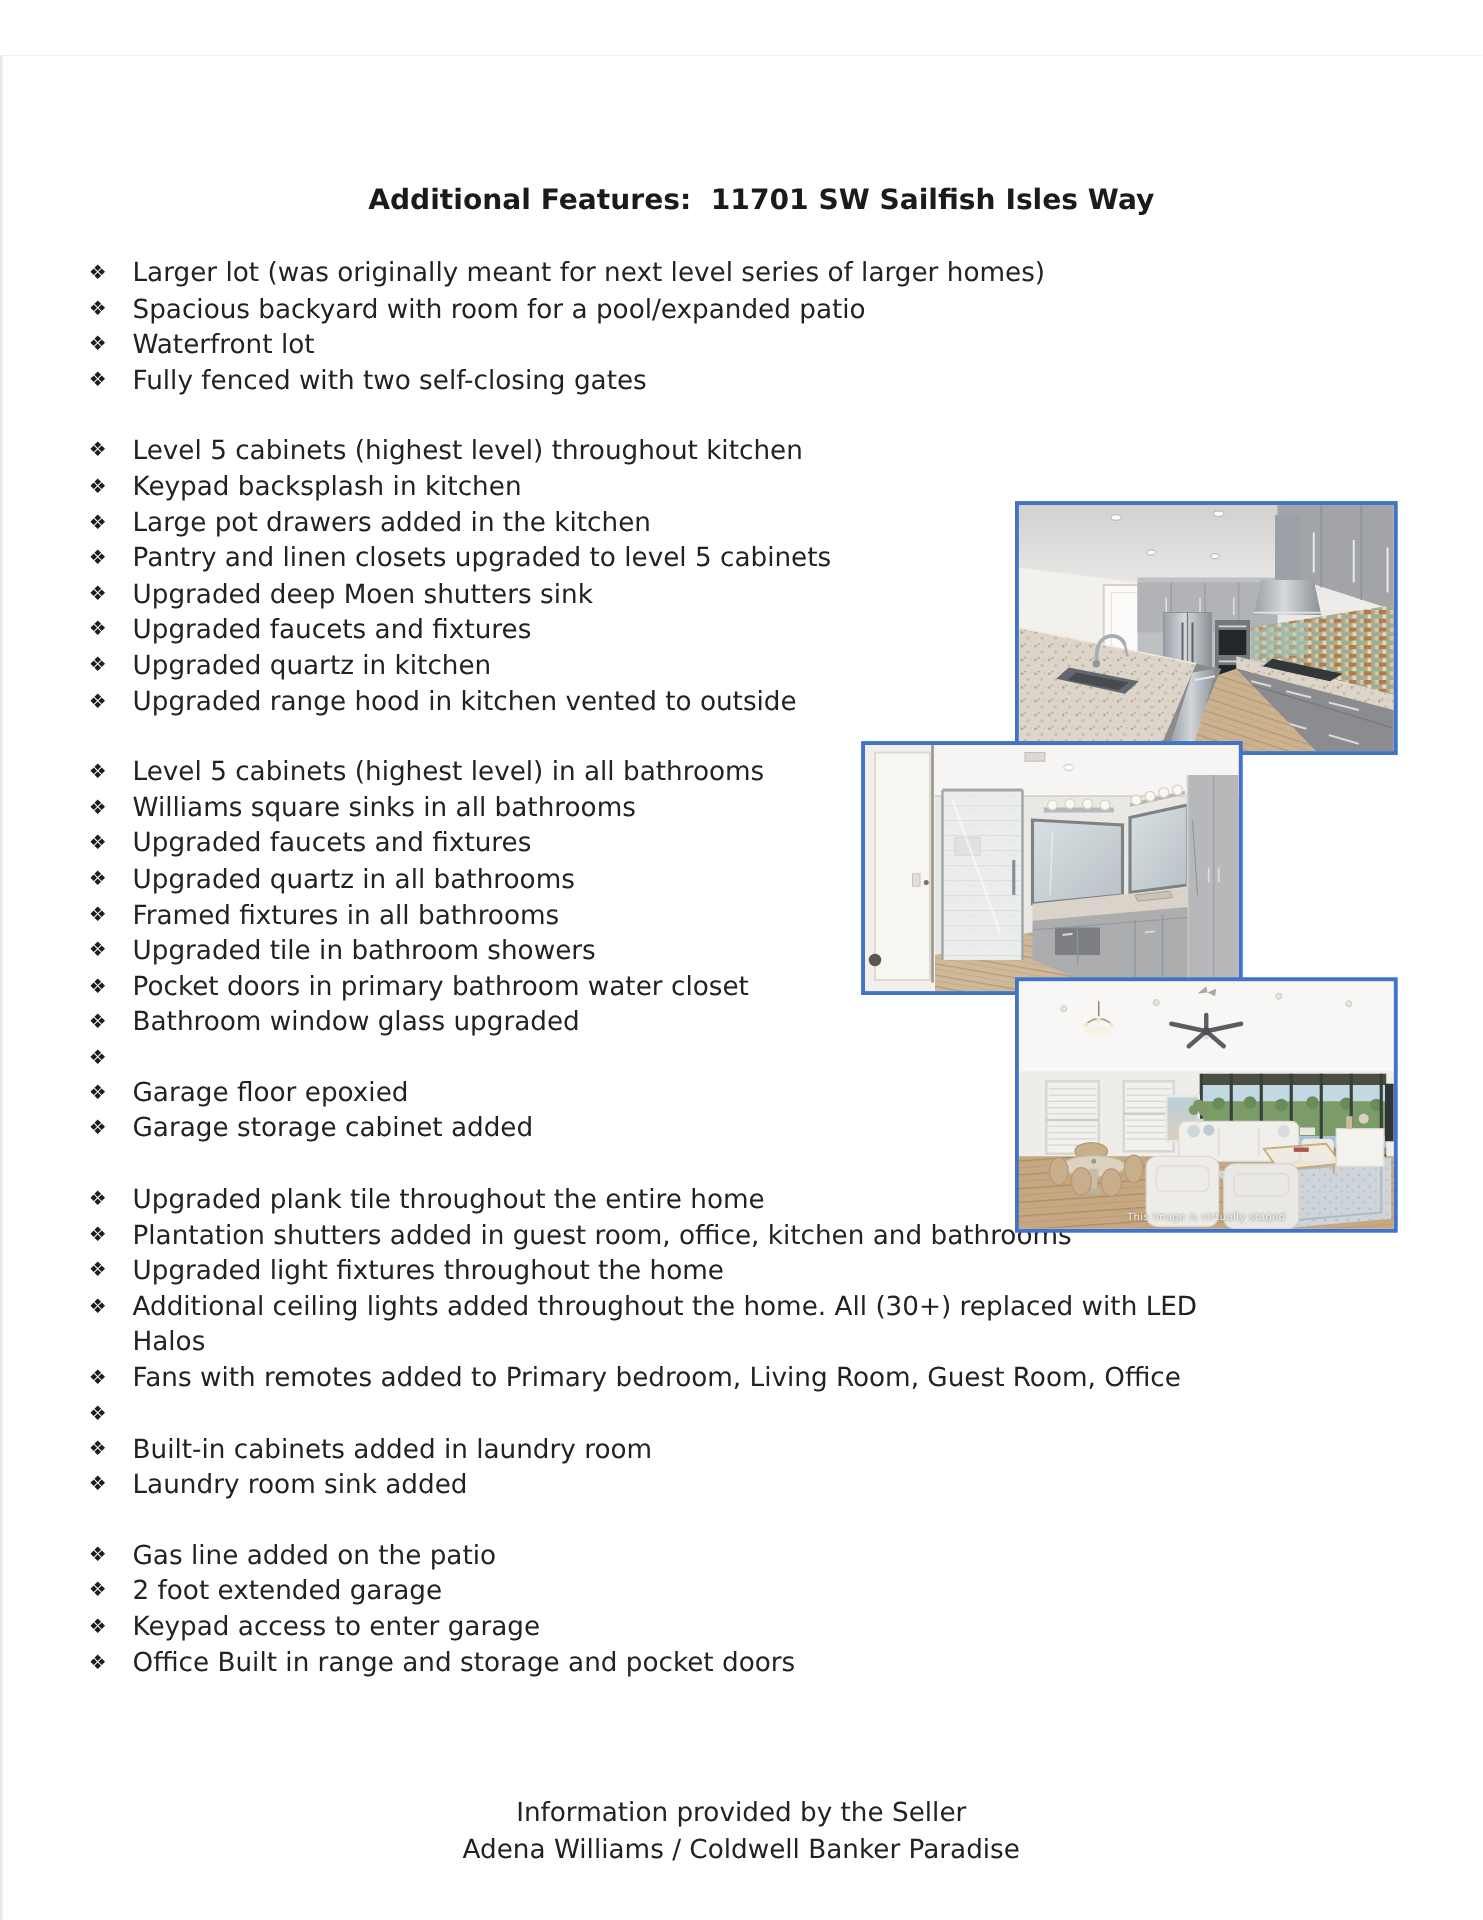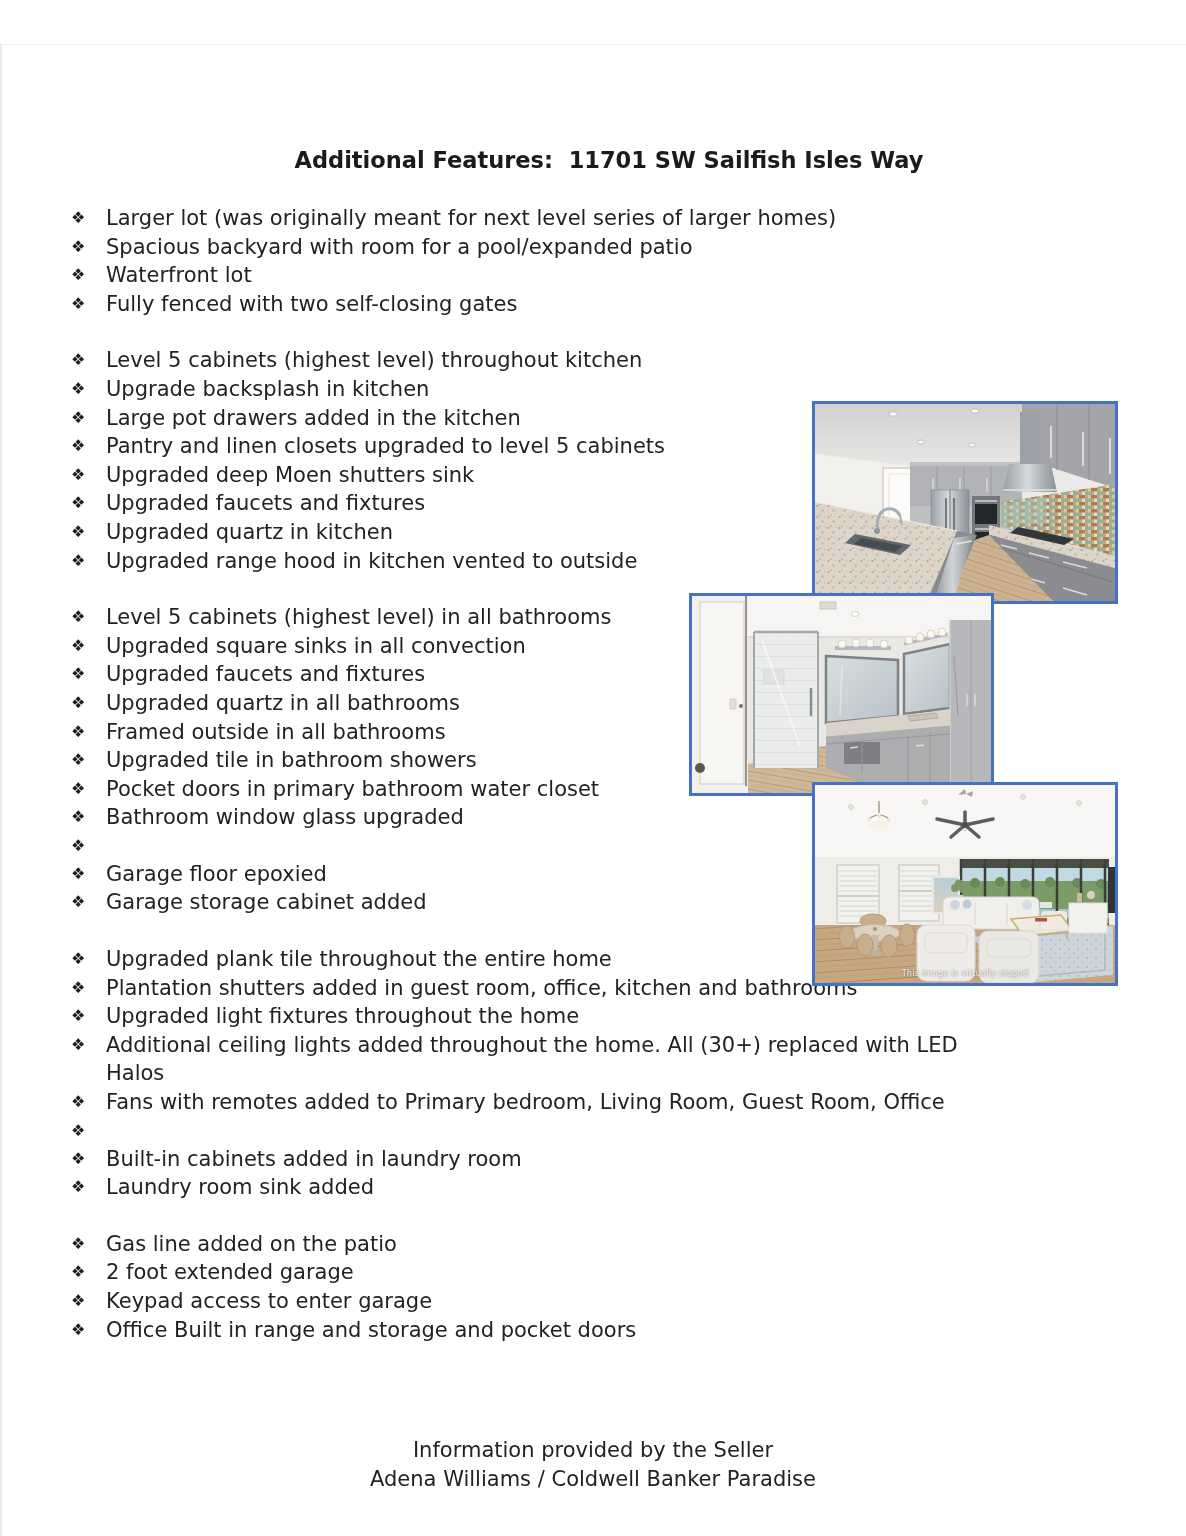--- a/index.html
+++ b/index.html
@@ -45,34 +45,34 @@
 
   <div class="content">
       <ul class="group">
         <li class="item"><span class="glyph">❖</span><span class="txt">Larger lot (was originally meant for next level series of larger homes)</span></li>
         <li class="item"><span class="glyph">❖</span><span class="txt">Spacious backyard with room for a pool/expanded patio</span></li>
         <li class="item"><span class="glyph">❖</span><span class="txt">Waterfront lot</span></li>
         <li class="item"><span class="glyph">❖</span><span class="txt">Fully fenced with two self-closing gates</span></li>
       </ul>
       <ul class="group">
         <li class="item"><span class="glyph">❖</span><span class="txt">Level 5 cabinets (highest level) throughout kitchen</span></li>
-        <li class="item"><span class="glyph">❖</span><span class="txt">Upgrade backsplash in kitchen</span></li>
+        <li class="item"><span class="glyph">❖</span><span class="txt">Keypad backsplash in kitchen</span></li>
         <li class="item"><span class="glyph">❖</span><span class="txt">Large pot drawers added in the kitchen</span></li>
         <li class="item"><span class="glyph">❖</span><span class="txt">Pantry and linen closets upgraded to level 5 cabinets</span></li>
         <li class="item"><span class="glyph">❖</span><span class="txt">Upgraded deep Moen shutters sink</span></li>
         <li class="item"><span class="glyph">❖</span><span class="txt">Upgraded faucets and fixtures</span></li>
         <li class="item"><span class="glyph">❖</span><span class="txt">Upgraded quartz in kitchen</span></li>
         <li class="item"><span class="glyph">❖</span><span class="txt">Upgraded range hood in kitchen vented to outside</span></li>
       </ul>
       <ul class="group">
         <li class="item"><span class="glyph">❖</span><span class="txt">Level 5 cabinets (highest level) in all bathrooms</span></li>
-        <li class="item"><span class="glyph">❖</span><span class="txt">Upgraded square sinks in all convection</span></li>
+        <li class="item"><span class="glyph">❖</span><span class="txt">Williams square sinks in all bathrooms</span></li>
         <li class="item"><span class="glyph">❖</span><span class="txt">Upgraded faucets and fixtures</span></li>
         <li class="item"><span class="glyph">❖</span><span class="txt">Upgraded quartz in all bathrooms</span></li>
-        <li class="item"><span class="glyph">❖</span><span class="txt">Framed outside in all bathrooms</span></li>
+        <li class="item"><span class="glyph">❖</span><span class="txt">Framed fixtures in all bathrooms</span></li>
         <li class="item"><span class="glyph">❖</span><span class="txt">Upgraded tile in bathroom showers</span></li>
         <li class="item"><span class="glyph">❖</span><span class="txt">Pocket doors in primary bathroom water closet</span></li>
         <li class="item"><span class="glyph">❖</span><span class="txt">Bathroom window glass upgraded</span></li>
         <li class="item"><span class="glyph">❖</span></li>
       </ul>
       <ul class="group">
         <li class="item"><span class="glyph">❖</span><span class="txt">Garage floor epoxied</span></li>
         <li class="item"><span class="glyph">❖</span><span class="txt">Garage storage cabinet added</span></li>
       </ul>
       <ul class="group">

